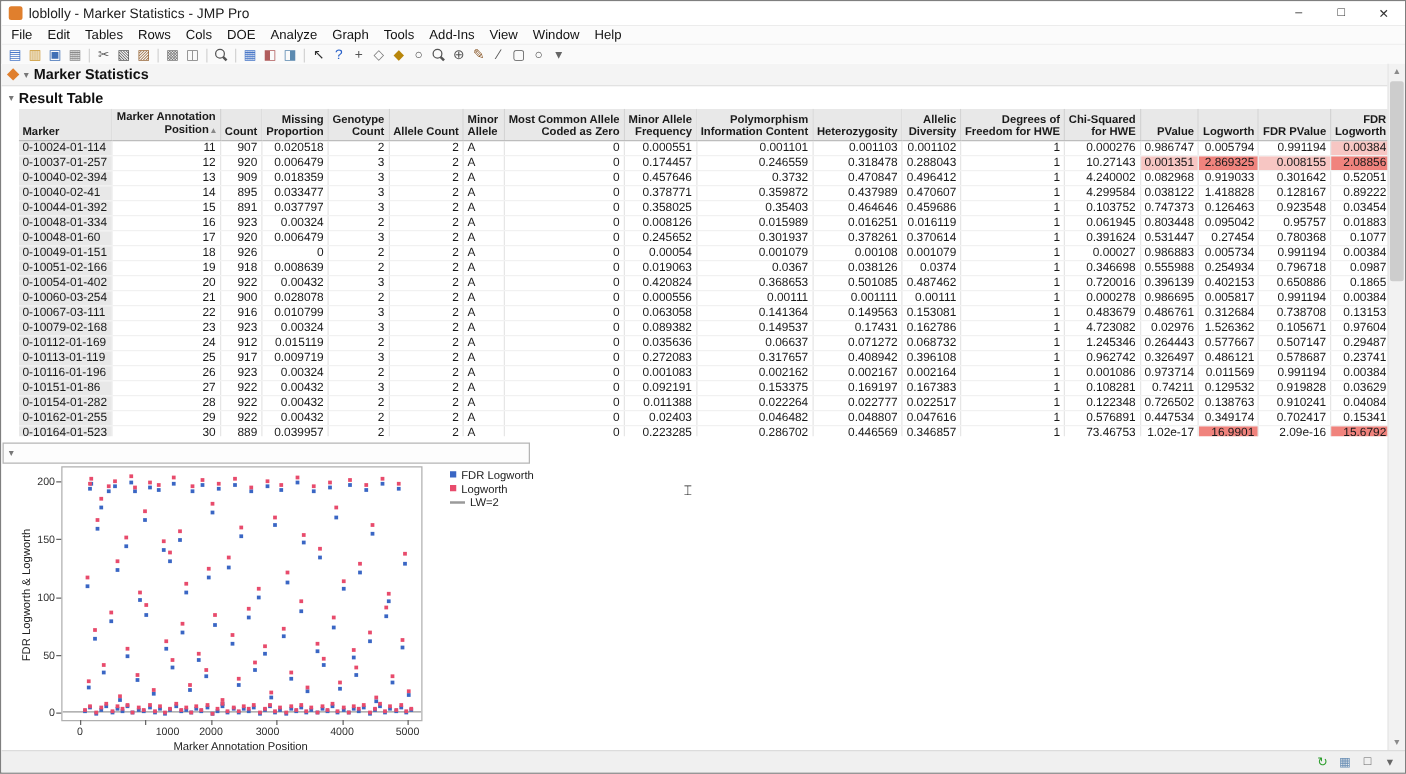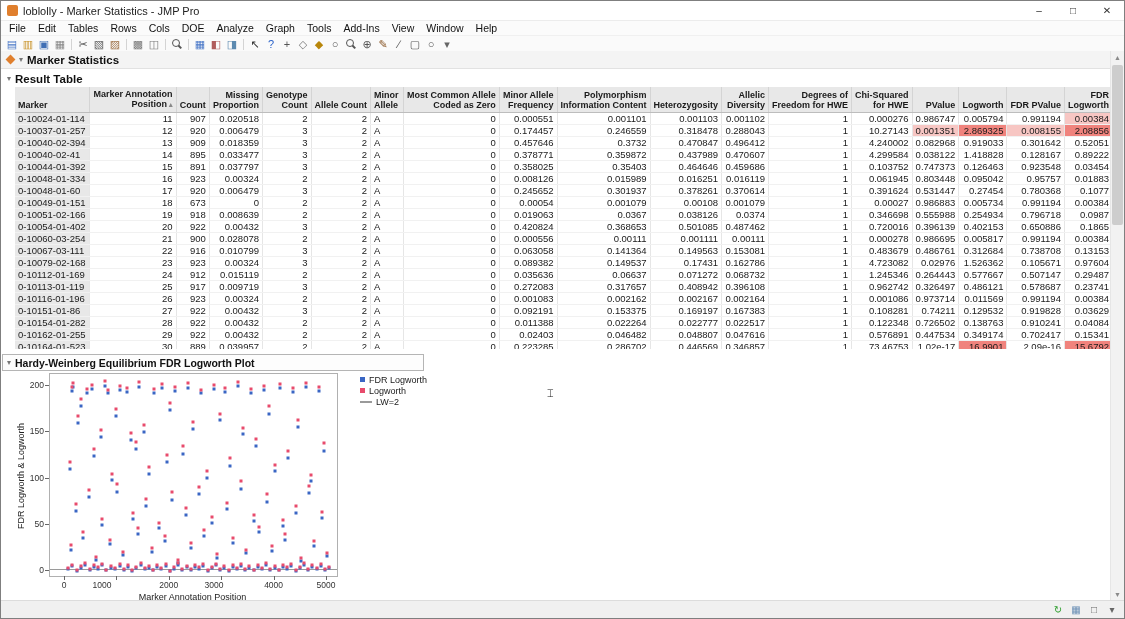--- a/index.html
+++ b/index.html
@@ -333,21 +333,21 @@
               <td class="ar">1</td>
               <td class="ar">0.391624</td>
               <td class="ar">0.531447</td>
               <td class="ar">0.27454</td>
               <td class="ar">0.780368</td>
               <td class="ar">0.1077</td>
             </tr>
             <tr>
               <td class="al rowlabel">0-10049-01-151</td>
               <td class="ar">18</td>
-              <td class="ar">673</td>
+              <td class="ar">926</td>
               <td class="ar">0</td>
               <td class="ar">2</td>
               <td class="ar">2</td>
               <td class="al">A</td>
               <td class="ar">0</td>
               <td class="ar">0.00054</td>
               <td class="ar">0.001079</td>
               <td class="ar">0.00108</td>
               <td class="ar">0.001079</td>
               <td class="ar">1</td>
@@ -596,21 +596,20 @@
               <td class="ar hl-red">16.9901</td>
               <td class="ar">2.09e-16</td>
               <td class="ar hl-red">15.6792</td>
             </tr>
           </tbody>
       </table>
     </div>
 
     <div class="hwe-header">
       <span class="caret">▾</span>
-      <span class="otitle">Hardy-Weinberg Equilibrium FDR Logworth Plot</span>
     </div>
 
     <div class="plot">
       <div class="ylab">FDR Logworth &amp; Logworth</div>
       <div class="frame">
           <div class="lw2" style="top: 195px; background: rgb(154, 154, 154);"></div>
           <div class="pt" style="background: rgb(58, 102, 196); left: 21.8px; top: 16.6px;"></div>
           <div class="pt" style="background: rgb(58, 102, 196); left: 23.4px; top: 12.9px;"></div>
           <div class="pt" style="background: rgb(58, 102, 196); left: 37px; top: 18.5px;"></div>
           <div class="pt" style="background: rgb(58, 102, 196); left: 42.2px; top: 14.8px;"></div>
@@ -922,21 +921,21 @@
           <div class="ytm" style="top: 106.5px;"></div>
           <div class="ytick" style="top: 55.25px;">150</div>
           <div class="ytm" style="top: 60.25px;"></div>
           <div class="ytick" style="top: 9px;">200</div>
           <div class="ytm" style="top: 14px;"></div>
         </div>
       <div id="xticks">
           <div class="xtm" style="left: 49px;"></div>
           <div class="xticklab" style="left: 32px;">0</div>
           <div class="xtm" style="left: 101.4px;"></div>
-          <div class="xticklab" style="left: 70px;">1000</div>
+          <div class="xticklab" style="left: 102px;">1000</div>
           <div class="xtm" style="left: 153.8px;"></div>
           <div class="xticklab" style="left: 136.8px;">2000</div>
           <div class="xtm" style="left: 206.2px;"></div>
           <div class="xticklab" style="left: 182px;">3000</div>
           <div class="xtm" style="left: 258.6px;"></div>
           <div class="xticklab" style="left: 241.6px;">4000</div>
           <div class="xtm" style="left: 311px;"></div>
           <div class="xticklab" style="left: 294px;">5000</div>
         </div>
       <div class="xlabel">Marker Annotation Position</div>

